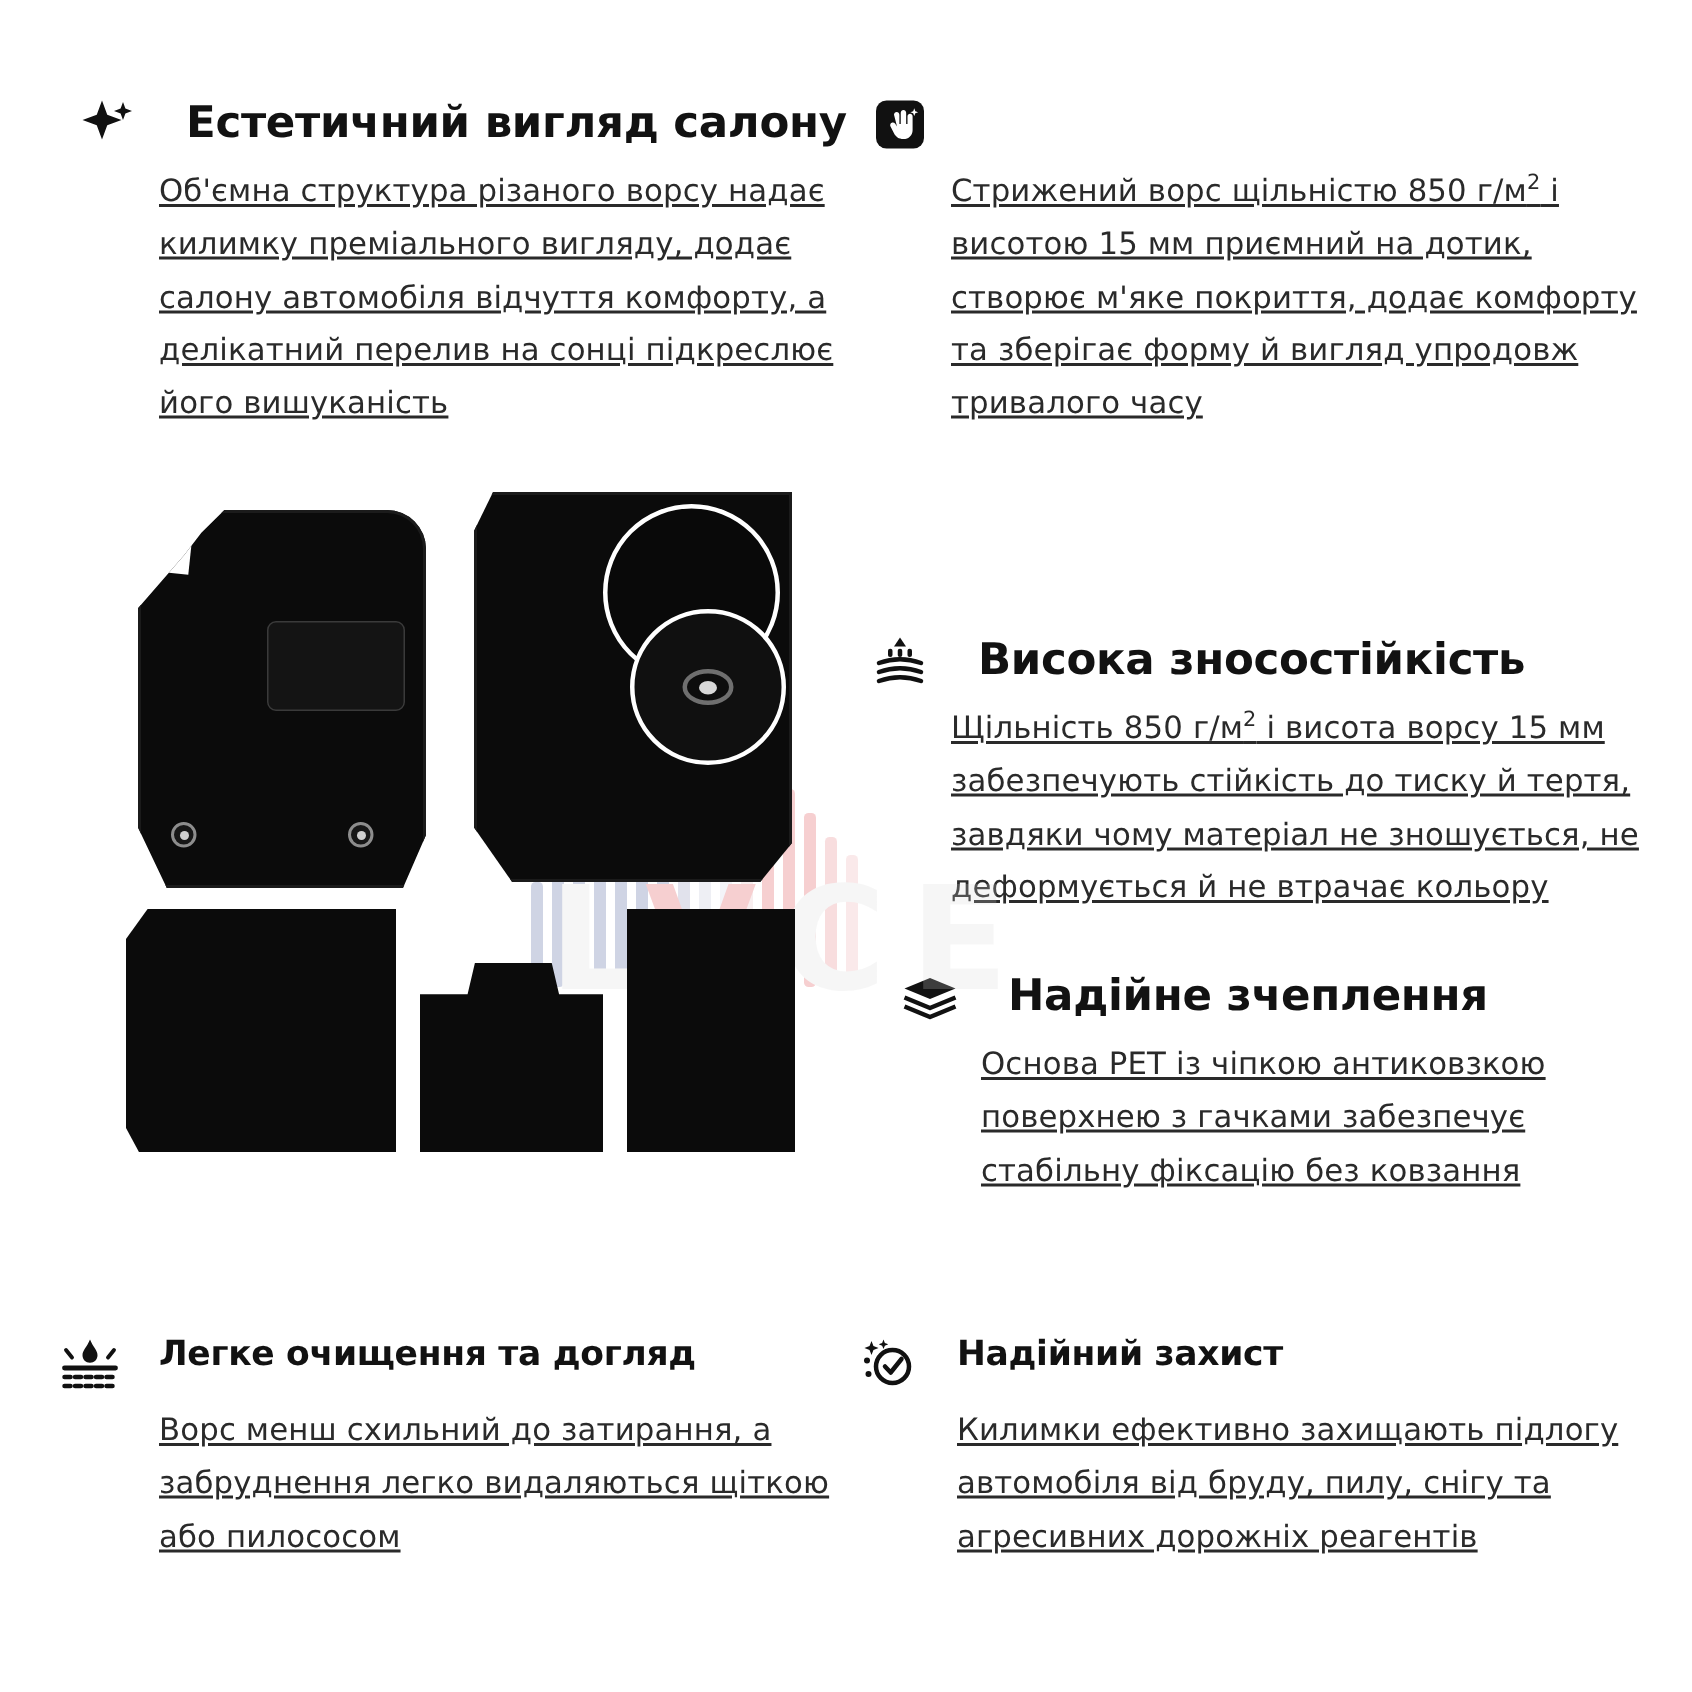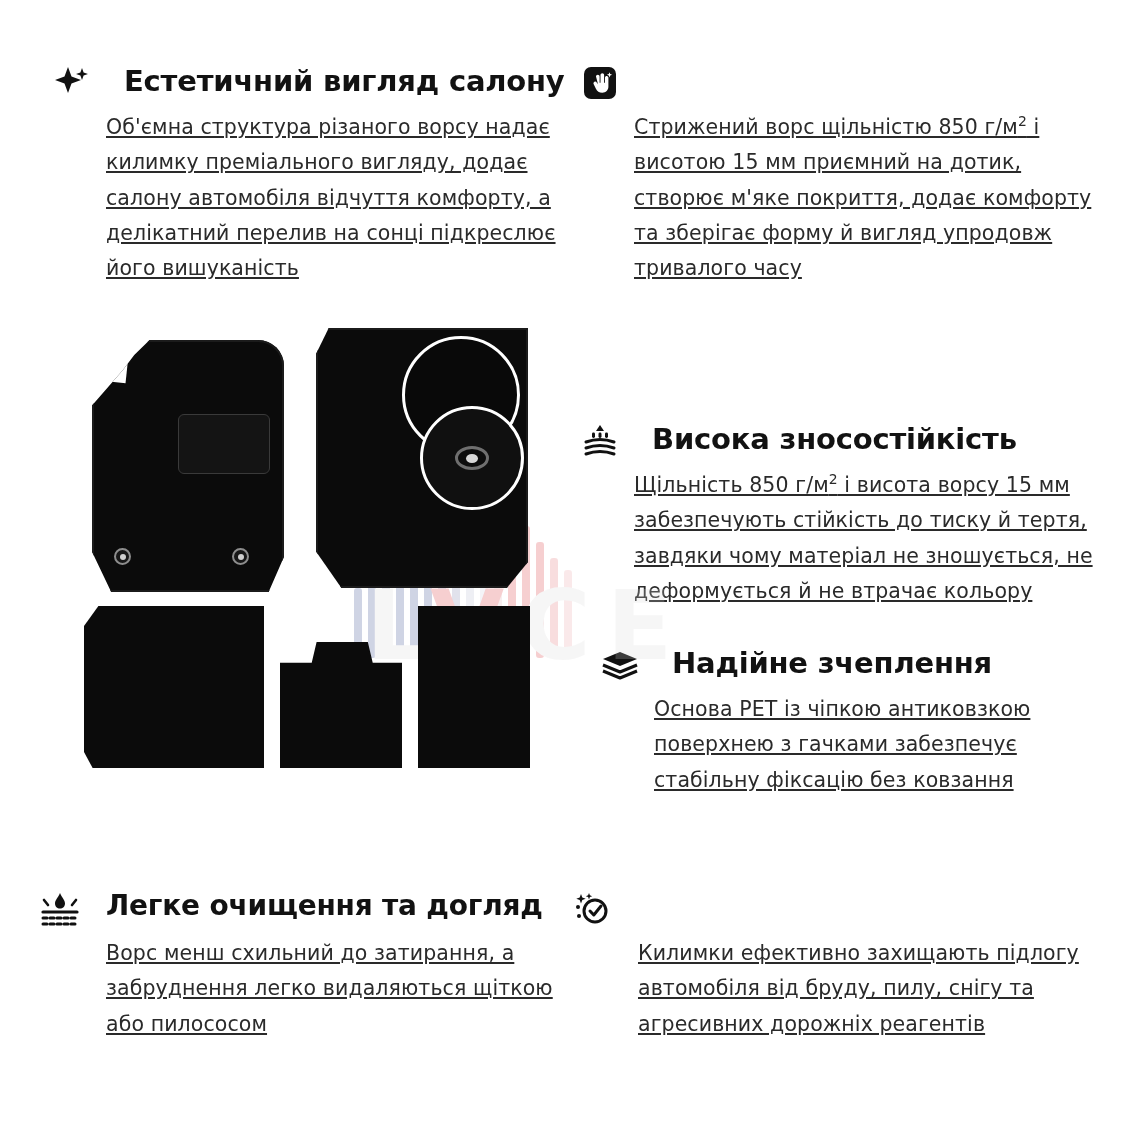--- a/index.html
+++ b/index.html
@@ -56,21 +56,21 @@
   .feature .body sup { font-size: 0.68em; vertical-align: super; }
 
   
   #f-aesthetic { left: 52px; top: 62px; width: 520px; }
   #f-pile      { left: 580px; top: 62px; width: 520px; }
   #f-wear      { left: 580px; top: 380px; width: 520px; margin-top: 40px; }
   #f-grip      { left: 600px; top: 644px; width: 520px; }
   #f-clean     { left: 40px;  top: 888px; width: 520px; }
   #f-protect   { left: 572px; top: 888px; width: 520px; }
 
-  #f-clean .title, #f-protect .title { font-size: 28px; }
+  #f-clean .title, #f-protect .title { font-size: 23px; }
   #f-clean .body, #f-protect .body { padding-left: 66px; }
   #f-clean .head, #f-protect .head { gap: 26px; }
 
   
   .photo {
     position: absolute;
     left: 52px;
     top: 318px;
     width: 478px;
     height: 450px;
@@ -294,20 +294,21 @@
       <span class="icon">
         <svg width="40" height="36" viewBox="0 0 40 36">
           <circle cx="23" cy="20" r="11" fill="none" stroke="#111" stroke-width="3"></circle>
           <path d="M18 20 l3.8 4 L29 15" fill="none" stroke="#111" stroke-width="3" stroke-linecap="round" stroke-linejoin="round"></path>
           <path d="M9 3 l1.3 3.4 L13.7 7.7 L10.3 9 L9 12.4 L7.7 9 L4.3 7.7 L7.7 6.4 Z" fill="#111"></path>
           <path d="M17 2 l.9 2.3 L20.2 5.2 L17.9 6.1 L17 8.4 L16.1 6.1 L13.8 5.2 L16.1 4.3 Z" fill="#111"></path>
           <circle cx="6" cy="16" r="2" fill="#111"></circle>
           <circle cx="7" cy="25" r="2" fill="#111"></circle>
         </svg>
       </span>
+      <div class="title">Надійний захист</div>
     </div>
     <div class="body">Килимки ефективно захищають підлогу автомобіля від бруду, пилу, снігу та агресивних дорожніх реагентів</div>
   </div>
 
   <div class="watermark">
     <div class="wm-bars">
       <div class="wm-bar" style="left:4px;  height:70px;  background:#2b3f86;"></div>
       <div class="wm-bar" style="left:18px; height:96px;  background:#2b3f86;"></div>
       <div class="wm-bar" style="left:32px; height:120px; background:#2b3f86;"></div>
       <div class="wm-bar" style="left:46px; height:142px; background:#2b3f86;"></div>

